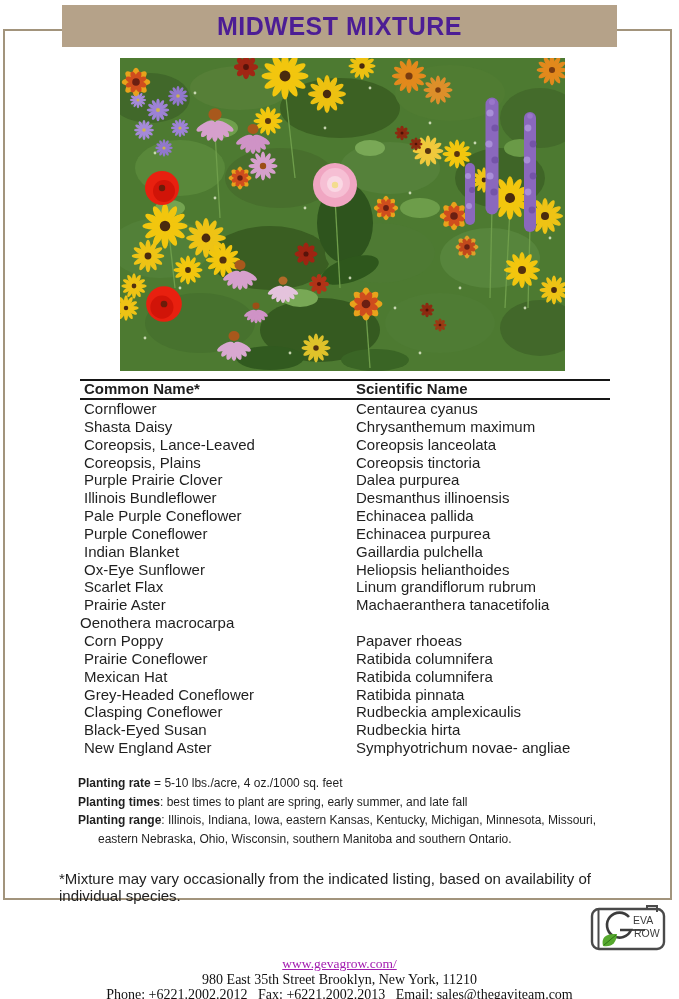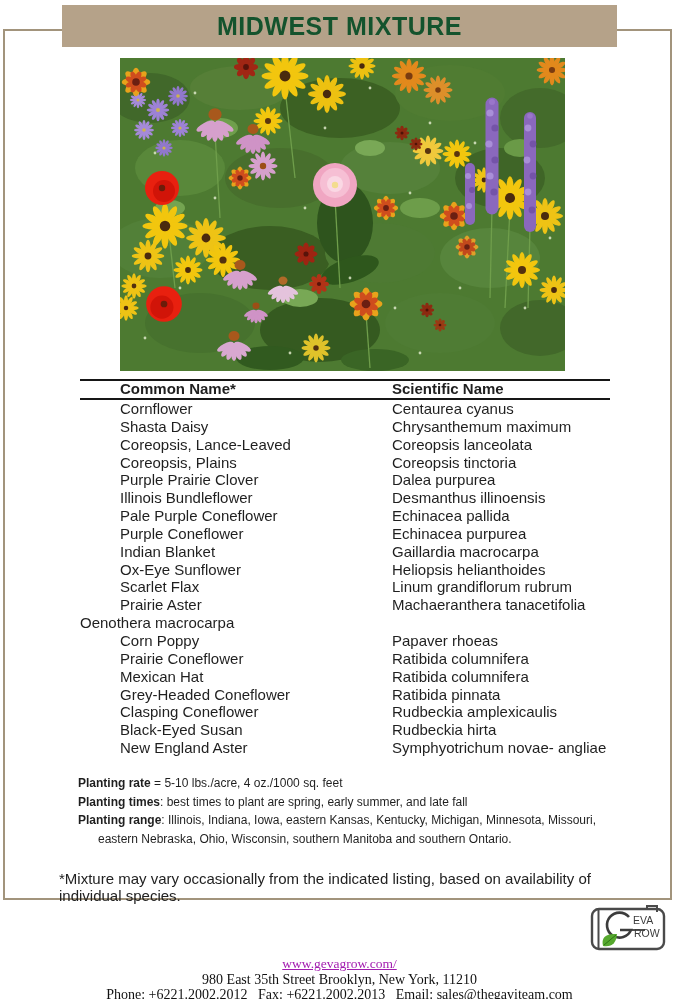--- a/index.html
+++ b/index.html
@@ -8,28 +8,28 @@
     font-family:"Liberation Sans",sans-serif;color:#1f1f1f;overflow:hidden;
   }
   .page-frame{
     position:absolute;left:3px;top:29px;width:665px;height:867px;
     border:2px solid #a2947c;background:transparent;z-index:1;
   }
   .header-bar{
     position:absolute;left:62px;top:5px;width:555px;height:42px;
     background:#b5a289;display:flex;align-items:center;justify-content:center;z-index:2;
   }
-  .header-title{color:#14532d;font-size:25px;font-weight:bold;letter-spacing:.5px;}
+  .header-title{color:#4c1d95;font-size:25px;font-weight:bold;letter-spacing:.5px;}
   .photo{position:absolute;left:120px;top:58px;width:445px;height:313px;z-index:2;}
   .photo svg{display:block;width:445px;height:313px;}
   .species-table{position:absolute;left:80px;top:379px;width:530px;font-size:15px;z-index:2;}
   .t-head{display:flex;font-weight:bold;border-top:2px solid #161616;border-bottom:2px solid #161616;height:17px;line-height:15px;}
   .t-body{}
   .t-row{display:flex;height:17.85px;line-height:17.85px;white-space:nowrap;}
-  .c1{width:272px;padding-left:4px;flex:none;margin-left:36px;}
+  .c1{width:272px;padding-left:4px;flex:none;}
   .c2{flex:1;}
   .planting{position:absolute;left:78px;top:774px;width:527px;font-size:12px;line-height:18.6px;z-index:2;}
   .p-line{padding-left:20px;text-indent:-20px;}
   .p-label{font-weight:bold;}
   .disclaimer{position:absolute;left:59px;top:870px;width:560px;font-size:15px;color:#222;z-index:2;}
   .footer{
     position:absolute;left:0;top:904px;width:679px;text-align:center;
     font-family:"Liberation Serif",serif;color:#111;z-index:2;
   }
   .logo{height:50px;display:flex;justify-content:flex-end;}
@@ -438,21 +438,21 @@
       <div class="t-row">
       <div class="c1">Pale Purple Coneflower</div>
       <div class="c2">Echinacea pallida</div>
     </div>
       <div class="t-row">
       <div class="c1">Purple Coneflower</div>
       <div class="c2">Echinacea purpurea</div>
     </div>
       <div class="t-row">
       <div class="c1">Indian Blanket</div>
-      <div class="c2">Gaillardia macrocarpa</div>
+      <div class="c2">Gaillardia pulchella</div>
     </div>
       <div class="t-row">
       <div class="c1">Ox-Eye Sunflower</div>
       <div class="c2">Heliopsis helianthoides</div>
     </div>
       <div class="t-row">
       <div class="c1">Scarlet Flax</div>
       <div class="c2">Linum grandiflorum rubrum</div>
     </div>
       <div class="t-row">

